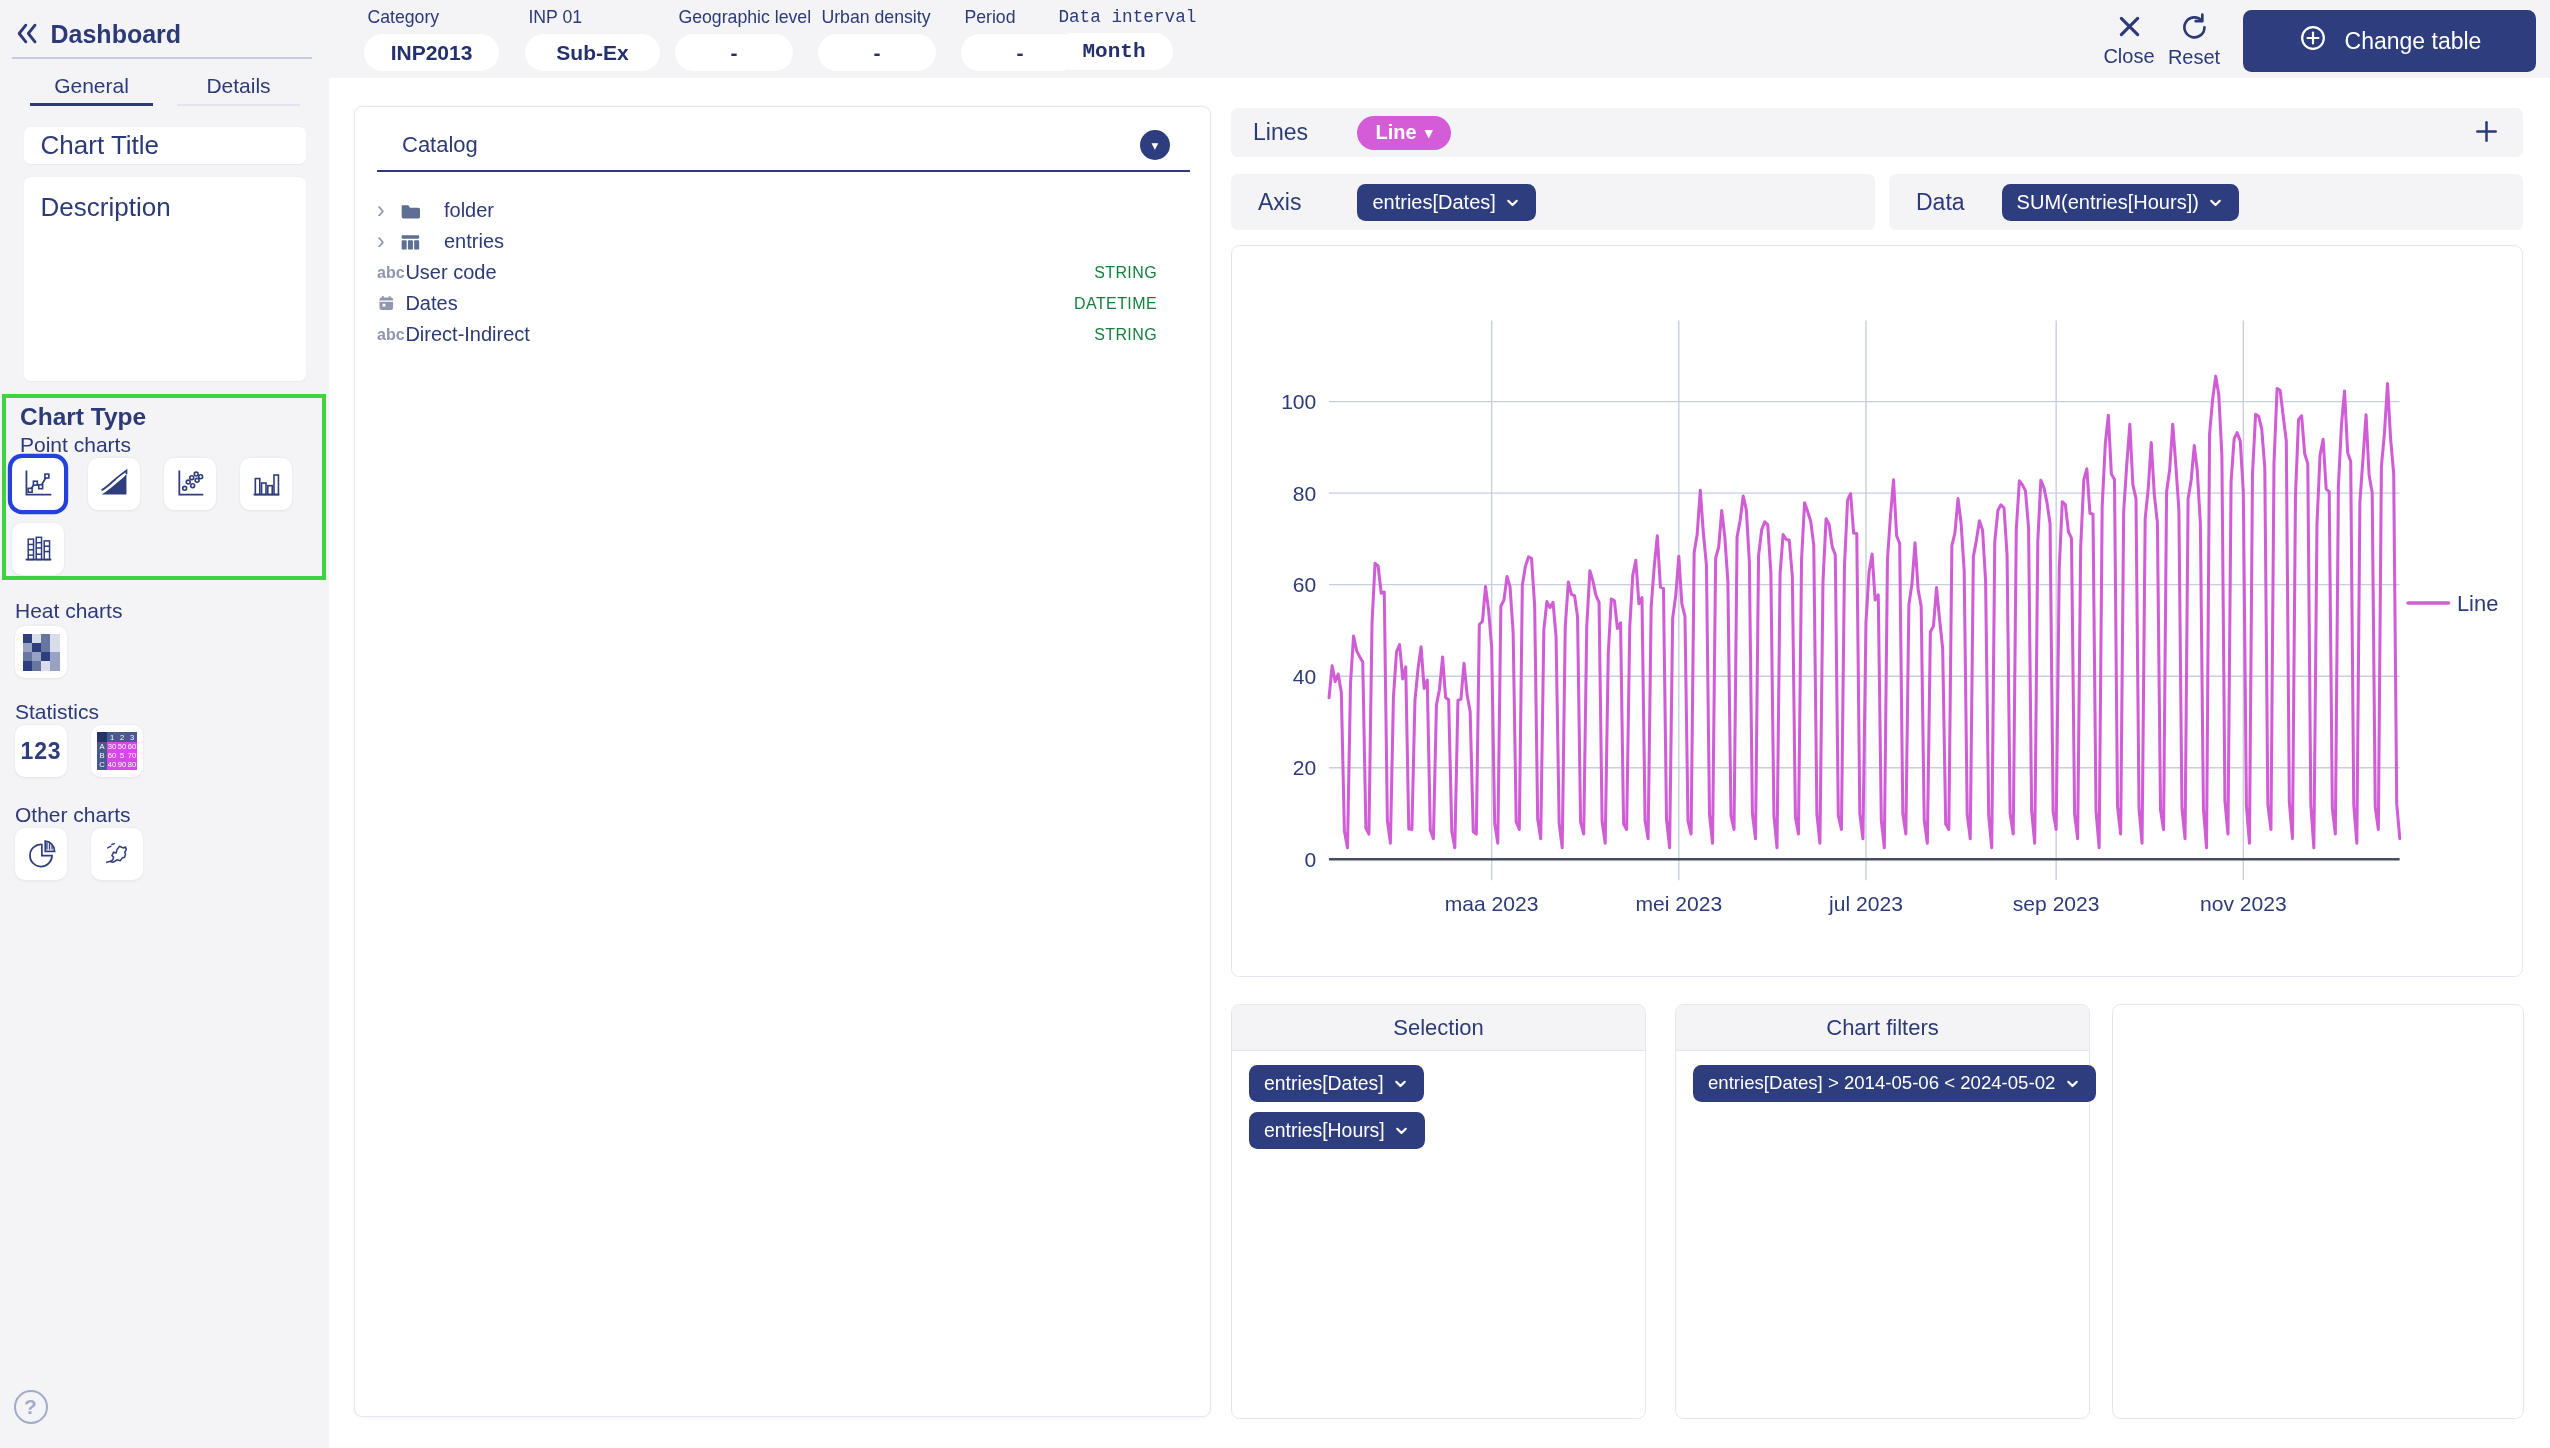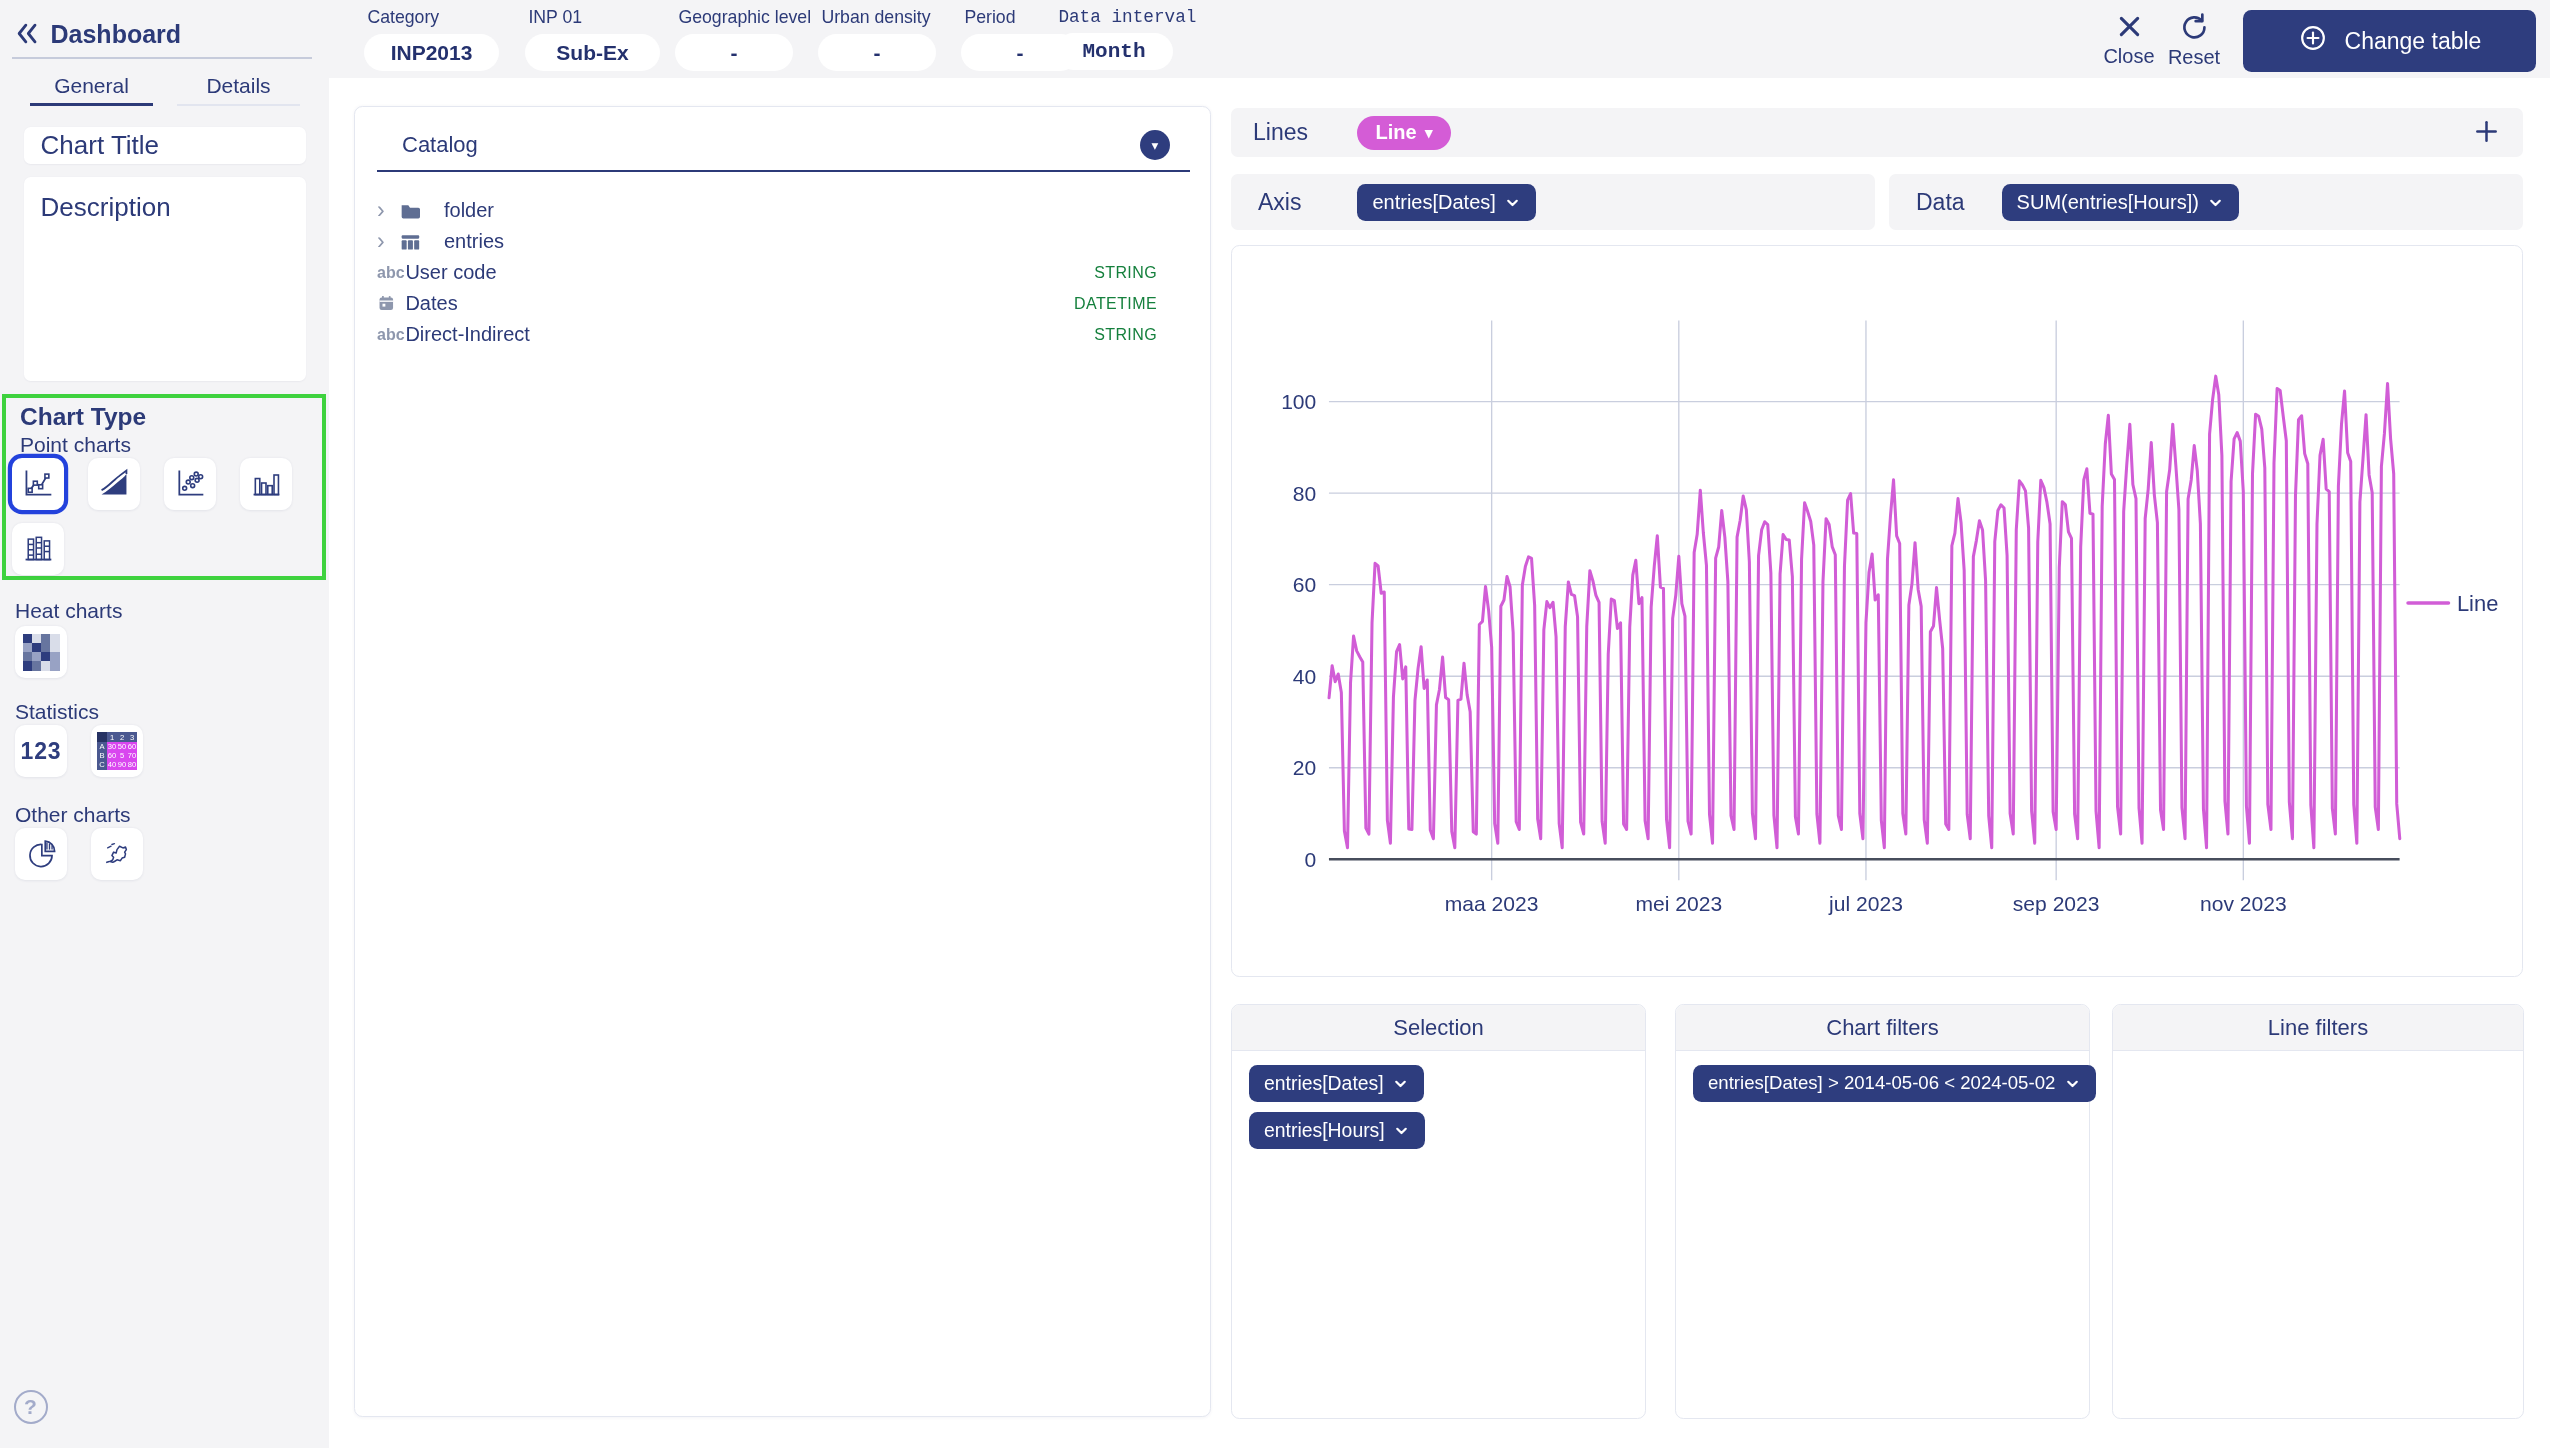--- a/index.html
+++ b/index.html
@@ -481,16 +481,15 @@
   <div class="bp-body">
     <span class="navy-pill" style="font-size:18.6px;">
       <span>entries[Dates] &gt; 2014-05-06 &lt; 2024-05-02</span>
       <svg width="17" height="17" viewBox="0 0 20 20">
           <polyline points="5,8 10,13 15,8" fill="none" stroke="#fff" stroke-width="2.6" stroke-linecap="round" stroke-linejoin="round"></polyline>
         </svg>
     </span>
   </div>
 </div>
 <div class="abs bottom-panel" style="left:2112px; width:412px;">
-  <div class="bp-header">Line filters</div>
   <div class="bp-body"></div>
 </div>
 
 
 </body></html>

